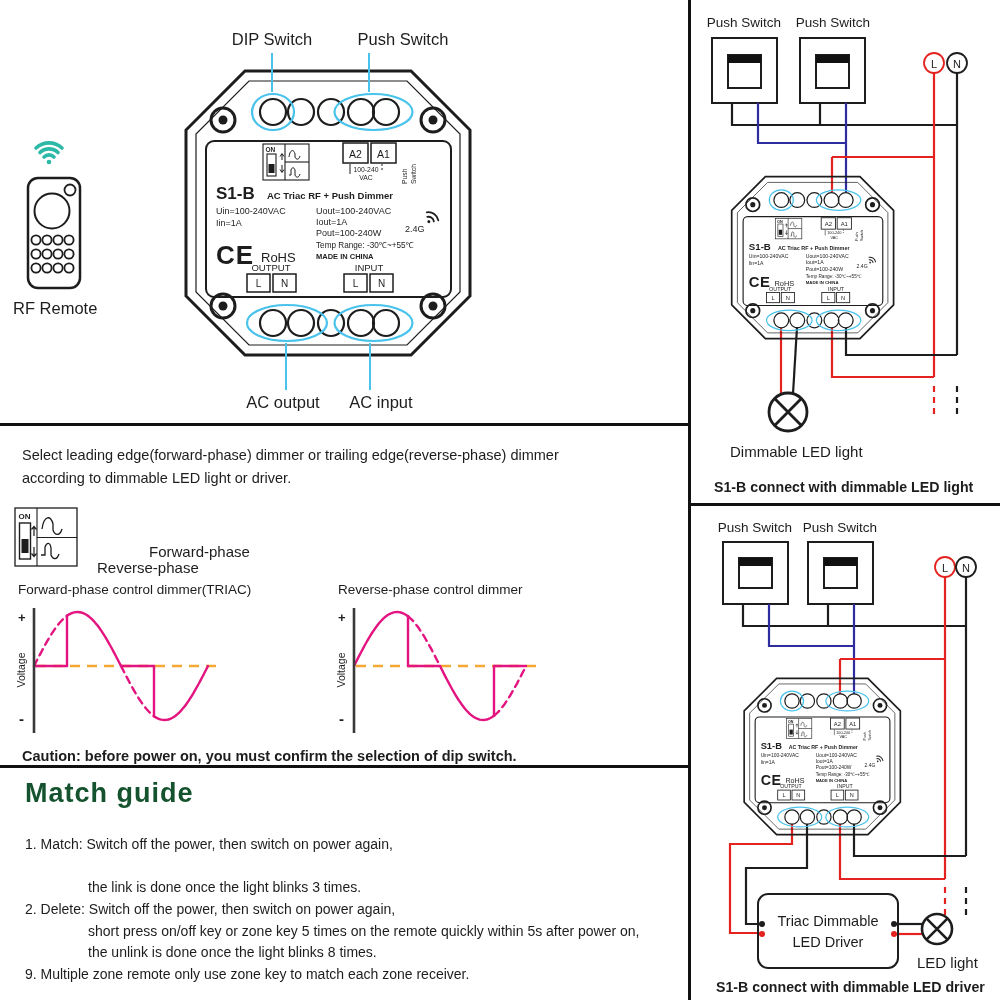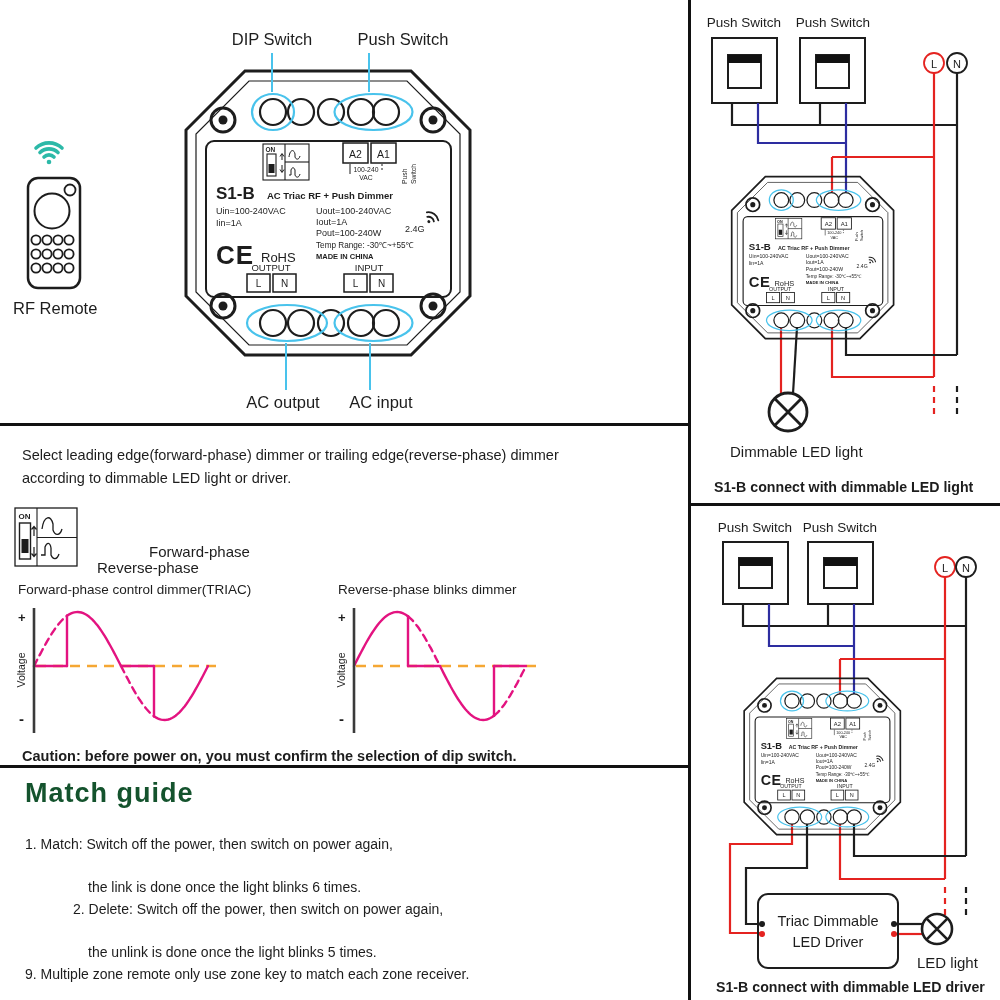--- a/index.html
+++ b/index.html
@@ -177,21 +177,21 @@
     <rect x="7.5" y="34" width="7" height="14" fill="#1d1d1d"></rect>
     <path class="oln" d="M20,31 V22 M17.5,24.5 L20,21.5 L22.5,24.5" stroke-width="1.2"></path>
     <path class="oln" d="M20,42 V51 M17.5,48.5 L20,51.5 L22.5,48.5" stroke-width="1.2"></path>
     <path class="oln" d="M28,24 C30,10 37,10 39,19 L39,25 C41,31 46,31 48,24" stroke-width="1.3"></path>
     <path class="oln" d="M27,50 L31,50 L31,42 C33,37 36,37 37,43 L37,50 C39,55 43,55 45,49" stroke-width="1.3"></path>
   </svg>
   <div class="phaselbl" style="left:97px;top:514px;margin-top:45px;">Reverse-phase</div>
   <div class="phaselbl" style="left:113px;top:543px;margin-left:36px;">Forward-phase</div>
 
   <div class="charttitle" style="left:18px;top:582px;">Forward-phase control dimmer(TRIAC)</div>
-  <div class="charttitle" style="left:338px;top:582px;">Reverse-phase blinks dimmer</div>
+  <div class="charttitle" style="left:338px;top:582px;">Reverse-phase control dimmer</div>
 
   <svg class="abs" style="left:14px;top:600px;" width="320" height="150">
     <g id="fwd-curves">
         <polyline points="22,66 203,66" class="zero"></polyline>
         <polyline points="20.0,66.0 21.1,63.9 22.2,61.7 23.3,59.6 24.4,57.5 25.5,55.3 26.6,53.3 27.7,51.2 28.8,49.1 29.9,47.1 31.0,45.1 32.1,43.1 33.2,41.2 34.3,39.3 35.4,37.5 36.5,35.7 37.6,33.9 38.7,32.2 39.8,30.6 40.9,29.0 42.0,27.5 43.1,26.0 44.2,24.6 45.3,23.2 46.4,22.0 47.5,20.8 48.6,19.6 49.7,18.6 50.8,17.6 51.9,16.7 53.0,15.8" class="wave dash"></polyline>
         <polyline points="20,66 53,66" class="wave"></polyline>
         <polyline points="53,66 53,15.8" class="wave"></polyline>
         <polyline points="53.0,15.8 54.8,14.6 56.6,13.7 58.4,12.9 60.2,12.4 62.0,12.1 63.8,12.0 65.6,12.2 67.4,12.5 69.2,13.1 71.0,14.0 72.8,15.0 74.6,16.3 76.4,17.8 78.2,19.4 80.0,21.3 81.8,23.4 83.6,25.6 85.4,28.0 87.2,30.6 89.0,33.3 90.8,36.2 92.6,39.2 94.4,42.3 96.2,45.5 98.0,48.8 99.8,52.1 101.6,55.5 103.4,59.0 105.2,62.5 107.0,66.0" class="wave"></polyline>
         <polyline points="107.0,66.0 108.1,68.1 109.2,70.3 110.3,72.4 111.4,74.5 112.5,76.7 113.6,78.7 114.7,80.8 115.8,82.9 116.9,84.9 118.0,86.9 119.1,88.9 120.2,90.8 121.3,92.7 122.4,94.5 123.5,96.3 124.6,98.1 125.7,99.8 126.8,101.4 127.9,103.0 129.0,104.5 130.1,106.0 131.2,107.4 132.3,108.8 133.4,110.0 134.5,111.2 135.6,112.4 136.7,113.4 137.8,114.4 138.9,115.3 140.0,116.2" class="wave dash"></polyline>
         <polyline points="107,66 140,66" class="wave"></polyline>
@@ -219,23 +219,24 @@
     <line x1="20" y1="8" x2="20" y2="133" stroke="#3a3a3a" stroke-width="2.6"></line>
     <text x="4" y="22" font-size="13" font-weight="bold">+</text>
     <text transform="translate(11,70) rotate(-90)" font-size="10.5" text-anchor="middle">Voltage</text>
     <text x="5" y="124" font-size="15" font-weight="bold">-</text>
   </svg>
 
   <div class="caution" style="left:22px;top:748px;">Caution: before power on, you must confirm the selection of dip switch.</div>
 
   <div class="mg-title" style="left:25px;top:778px;">Match guide</div>
   <div class="mg-line" style="left:25px;top:836px;">1. Match: Switch off the power, then switch on power again,</div>
-  <div class="mg-line" style="left:88px;top:879px;">the link is done once the light blinks 6 times.</div>
-  <div class="mg-line" style="left:25px;top:901px;margin-left:48px;">2. Delete: Switch off the power, then switch on power again,</div>
-  <div class="mg-line" style="left:88px;top:944px;">the unlink is done once the light blinks 5 times.</div>
+  <div class="mg-line" style="left:88px;top:879px;">the link is done once the light blinks 3 times.</div>
+  <div class="mg-line" style="left:25px;top:901px;">2. Delete: Switch off the power, then switch on power again,</div>
+  <div class="mg-line" style="left:88px;top:923px;">short press on/off key or zone key 5 times on the remote quickly within 5s after power on,</div>
+  <div class="mg-line" style="left:88px;top:944px;">the unlink is done once the light blinks 8 times.</div>
   <div class="mg-line" style="left:25px;top:966px;">9. Multiple zone remote only use zone key to match each zone receiver.</div>
 
   <svg class="abs" style="left:688px;top:0;" width="312" height="503">
     <text x="56" y="27" font-size="13.5" text-anchor="middle">Push Switch</text>
     <text x="145" y="27" font-size="13.5" text-anchor="middle">Push Switch</text>
     <g>
       <rect class="oln" x="24" y="38" width="65" height="65" stroke-width="2"></rect>
       <rect class="oln" x="40" y="55" width="33" height="33" stroke-width="2"></rect>
       <rect x="40" y="55" width="33" height="8" fill="#111"></rect>
     </g>

